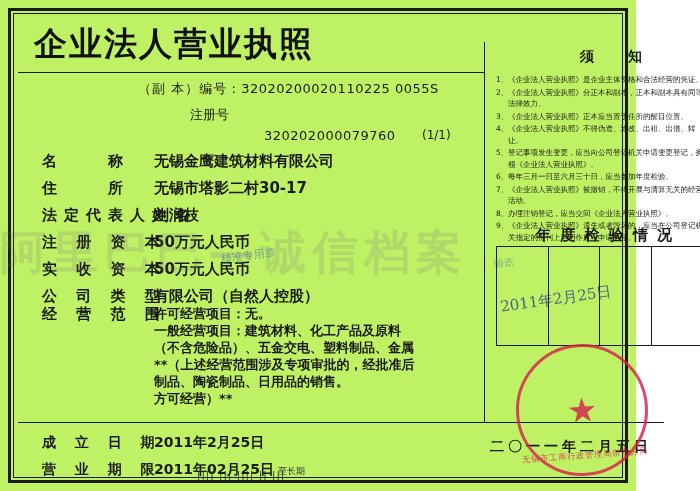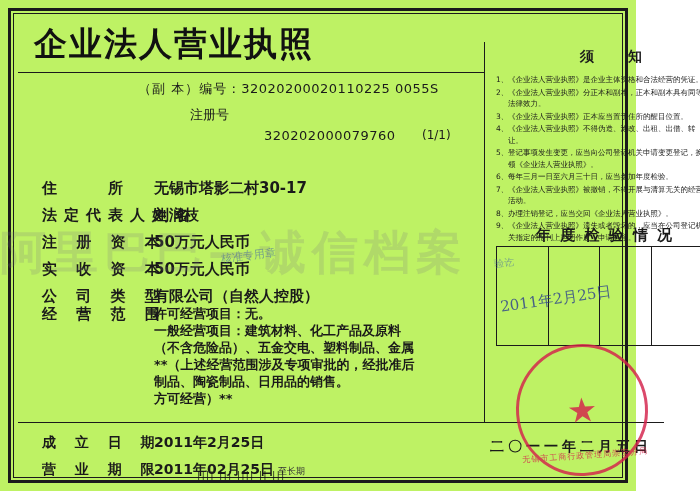--- a/index.html
+++ b/index.html
@@ -349,20 +349,23 @@
     <div class="hrule-bottom"></div>
 
     <div class="copyline">
       <span>（副  本）编号：</span><span class="num">32020200020110225 0055S</span>
     </div>
 
     <div class="reg-label">注册号</div>
     <div class="reg-value">320202000079760</div>
     <div class="page-of">(1/1)</div>
 
+    <div class="field f1">
+      <span class="lab">名　　称</span><span class="val">无锡金鹰建筑材料有限公司</span>
+    </div>
     <div class="field f2">
       <span class="lab">住　　所</span><span class="val">无锡市塔影二村30-17</span>
     </div>
     <div class="field f3">
       <span class="lab">法定代表人姓名</span><span class="val">刘润枝</span>
     </div>
     <div class="field f4">
       <span class="lab">注 册 资 本</span><span class="val">50万元人民币</span>
     </div>
     <div class="field f5">

